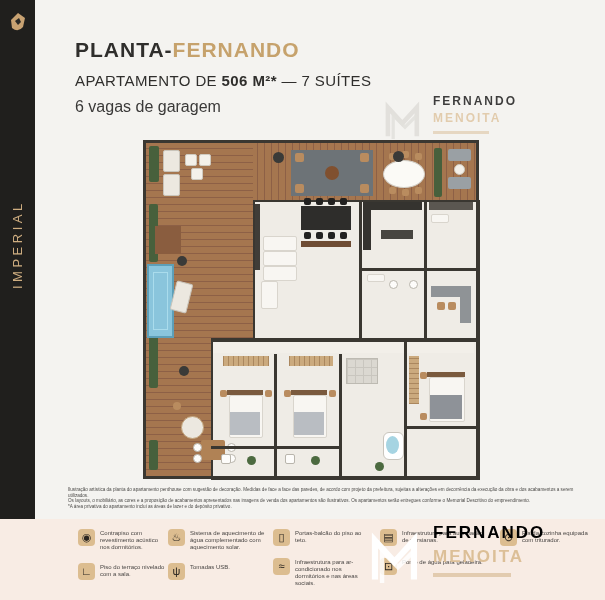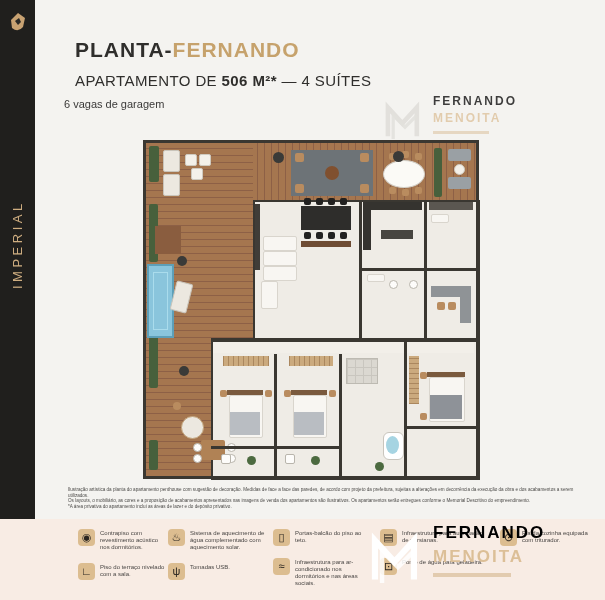--- a/index.html
+++ b/index.html
@@ -10,21 +10,21 @@
   .sidebar{position:absolute;left:0;top:0;width:35px;height:600px;background:#201f1d;}
   .crest{position:absolute;left:8px;top:12px;}
   .brand-vert{position:absolute;left:0;top:200px;width:35px;height:90px;display:flex;align-items:center;justify-content:center;
     writing-mode:vertical-rl;transform:rotate(180deg);color:#cfae81;font-size:13px;letter-spacing:3.5px;font-weight:400;}
 
   
   .title{position:absolute;left:75px;top:38px;font-size:21px;font-weight:bold;letter-spacing:1px;color:#2f2e2c;}
   .title .hl{color:#c6a26c;}
   .subtitle{position:absolute;left:75px;top:72px;font-size:15px;color:#2f2e2c;letter-spacing:.4px;}
   .subtitle b{font-weight:bold;}
-  .garage{position:absolute;left:64px;top:98px;font-size:11px;color:#3a3938;}
+  .garage{position:absolute;left:75px;top:98px;font-size:16px;color:#3a3938;}
 
   
   .plan{position:absolute;left:143px;top:140px;width:336px;height:339px;}
   .plan *{position:absolute;}
   .deck{background:#9e6f4d;}
   .vpl{background-image:repeating-linear-gradient(90deg,#a5764f 0 6px,#8d6046 6px 7px);}
   .hpl{background-image:repeating-linear-gradient(0deg,#a5764f 0 6px,#8d6046 6px 7px);}
   .room{background:#efece6;border:2px solid #3a3731;}
   .wall{background:#3a3731;}
   .outline{inset:0;border:3px solid #3a3731;}
@@ -85,21 +85,21 @@
     <div class="crest">
       <svg width="20" height="22" viewBox="0 0 20 22">
           <path d="M3 8 L10 1 L17 6 L15 15 Q10 21 4 16 Z" fill="#c8a272"></path>
           <path d="M7 9 L11 6 L13 10 L10 13 Z" fill="#2a2926"></path>
         </svg>
     </div>
     <div class="brand-vert">IMPERIAL</div>
   </div>
 
   <div class="title"><span>PLANTA-</span><span class="hl">FERNANDO</span></div>
-  <div class="subtitle"><span>APARTAMENTO DE </span><b>506 M²*</b><span> — 4 SUÍTES</span></div>
+  <div class="subtitle"><span>APARTAMENTO DE </span><b>506 M²*</b><span> — 7 SUÍTES</span></div>
   <div class="garage">6 vagas de garagem</div>
 
   <div class="wm wm-top">
     <span class="wm-mark">
       <svg viewBox="0 0 60 70" width="40" height="46">
           <path d="M4 66 V22 L26 46 L48 22 V66" fill="none" stroke="currentColor" stroke-width="7"></path>
           <path d="M12 70 V34 L30 52 L48 34" fill="none" stroke="currentColor" stroke-width="5" opacity="0.85"></path>
         </svg>
     </span>
     <span>

